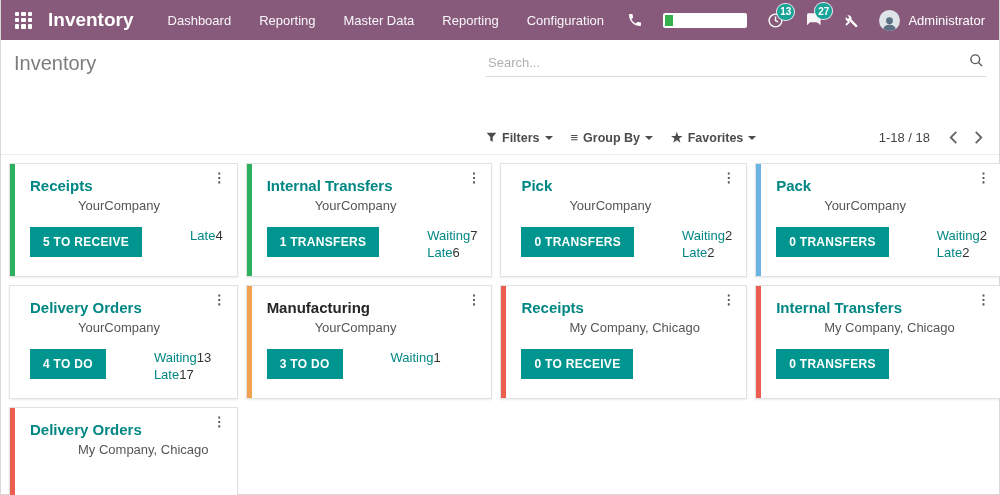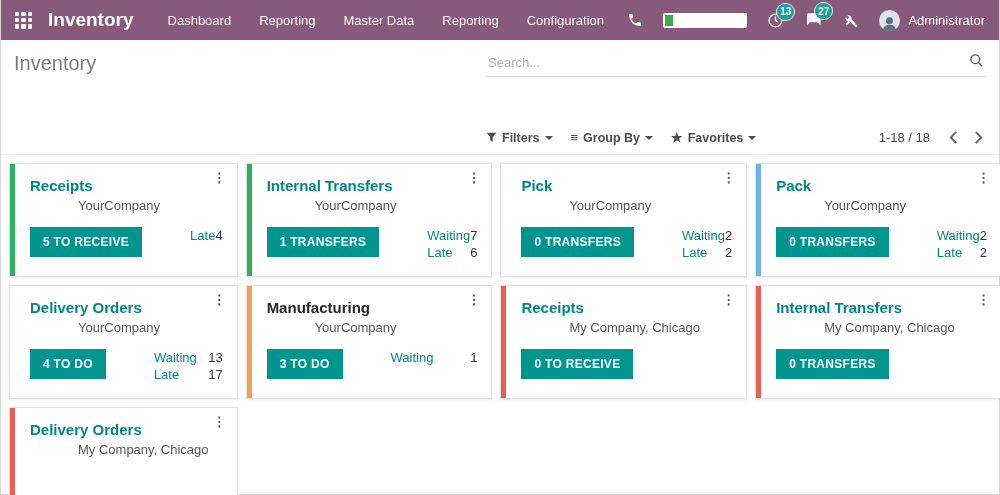--- a/index.html
+++ b/index.html
@@ -49,21 +49,21 @@
   
   .kanban { padding:8px; display:grid; grid-template-columns:repeat(4,1fr); gap:8px; }
   .card { position:relative; background:#fff; border:1px solid #e2e2e2; box-shadow:0 1px 2px rgba(0,0,0,.08); height:114px; padding:13px 14px 10px 20px; }
   .card-accent { position:absolute; left:0; top:0; bottom:0; width:5px; }
   .card-title { color:#008784; font-weight:bold; font-size:15px; cursor:pointer; display:inline-block; }
   .card-title.dark { color:#262626; }
   .card-company { color:#565656; font-size:13px; margin-top:3px;margin-left:48px; }
   .card-body { display:flex; align-items:flex-start; margin-top:14px; }
   .card-action-button { background:#00968f; color:#fff; border:none; font-weight:bold; font-size:12px; padding:8px 13px; border-radius:0; cursor:pointer; letter-spacing:.3px; font-family:"Liberation Sans",sans-serif; white-space:nowrap; }
   .card-stats { flex:1; margin-left:48px; display:flex; flex-direction:column; gap:2px; font-size:13px; padding-top:1px; }
-  .stat-row { display:flex; justify-content:space-between; }
+  .stat-row { display:flex; }
   .stat-label { color:#008784; cursor:pointer; }
   .stat-value { color:#333; cursor:pointer; }
   .kebab { position:absolute; top:7px; right:11px; color:#555; font-size:13px; font-weight:bold; cursor:pointer; letter-spacing:0; line-height:1.1; }
 </style>
 </head>
 <body>
 
 <div class="viewport">
 
   <div class="topbar">

